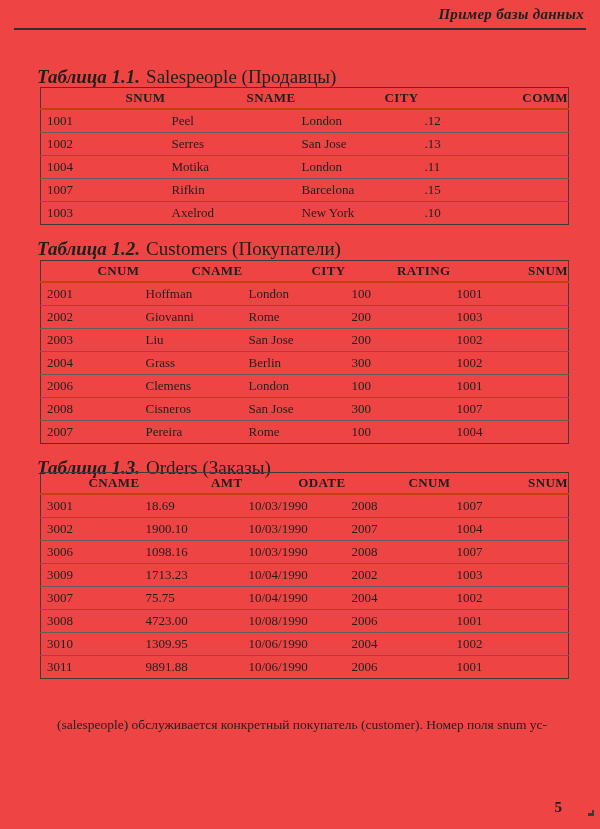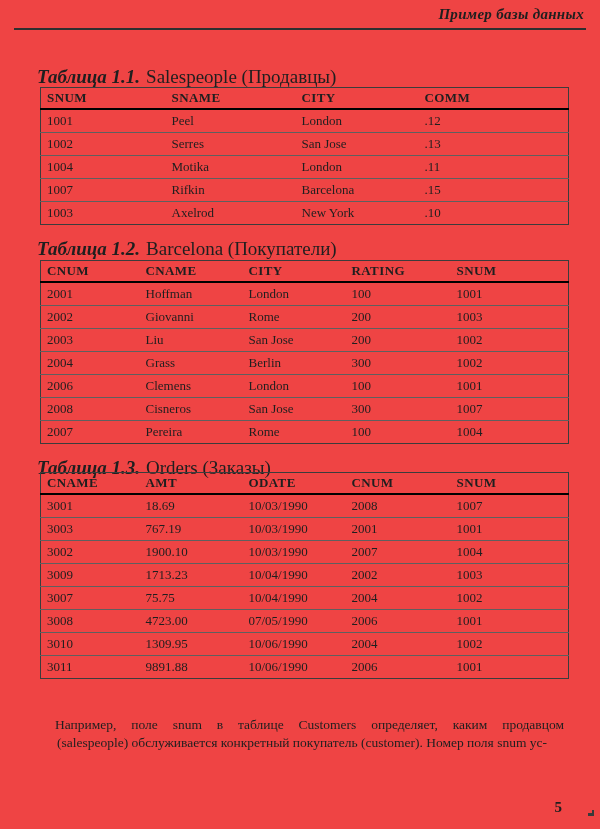--- a/index.html
+++ b/index.html
@@ -32,23 +32,23 @@
   table.data-table{
     position:absolute;left:40px;width:528px;
     border-collapse:collapse;table-layout:fixed;
     font-size:13px;
     border:1.5px solid #3c3c3c;
   }
   .t1{top:87px;}
   .t2{top:260px;}
   .t3{top:472px;}
   table.data-table th{
-    text-align:left;font-weight:bold;font-size:13px;
+    text-align:right;font-weight:bold;font-size:13px;
     padding:0 0 0 6px;letter-spacing:.4px;
-    border-bottom:2px solid #000000;
+    border-bottom:2px solid #c2410c;
     height:20px;vertical-align:middle;
   }
   table.data-table td{
     padding:0 0 0 6px;vertical-align:middle;
     border-bottom:1px solid #5f5f5f;
     height:22px;
   }
   .t2 td{height:21.5px;}
   .t3 th{height:22px;}
   .t3 td{height:19.9px;}
@@ -131,21 +131,21 @@
         <tr>
           <td>1003</td>
           <td>Axelrod</td>
           <td>New York</td>
           <td>.10</td>
         </tr>
       </tbody>
     </table>
 
   <div class="tbl-caption cap-2">
-    <span class="cap-label">Таблица 1.2.</span><span>Barcelona (Покупатели)</span>
+    <span class="cap-label">Таблица 1.2.</span><span>Customers (Покупатели)</span>
   </div>
   <table class="data-table t2" data-table="1">
     <colgroup>
         <col style="width:99px">
         <col style="width:103px">
         <col style="width:103px">
         <col style="width:105px">
         <col style="width:118px">
       </colgroup>
   <thead>
@@ -232,51 +232,51 @@
       </thead>
       <tbody>
         <tr>
           <td>3001</td>
           <td>18.69</td>
           <td>10/03/1990</td>
           <td>2008</td>
           <td>1007</td>
         </tr>
         <tr>
-          <td>3003</td>
-          <td>767.19</td>
-          <td>10/03/1990</td>
-          <td>2001</td>
-          <td>1001</td>
-        </tr>
-        <tr>
           <td>3002</td>
           <td>1900.10</td>
           <td>10/03/1990</td>
           <td>2007</td>
           <td>1004</td>
         </tr>
         <tr>
+          <td>3006</td>
+          <td>1098.16</td>
+          <td>10/03/1990</td>
+          <td>2008</td>
+          <td>1007</td>
+        </tr>
+        <tr>
           <td>3009</td>
           <td>1713.23</td>
           <td>10/04/1990</td>
           <td>2002</td>
           <td>1003</td>
         </tr>
         <tr>
           <td>3007</td>
           <td>75.75</td>
           <td>10/04/1990</td>
           <td>2004</td>
           <td>1002</td>
         </tr>
         <tr>
           <td>3008</td>
           <td>4723.00</td>
-          <td>07/05/1990</td>
+          <td>10/08/1990</td>
           <td>2006</td>
           <td>1001</td>
         </tr>
         <tr>
           <td>3010</td>
           <td>1309.95</td>
           <td>10/06/1990</td>
           <td>2004</td>
           <td>1002</td>
         </tr>
@@ -284,20 +284,19 @@
           <td>3011</td>
           <td>9891.88</td>
           <td>10/06/1990</td>
           <td>2006</td>
           <td>1001</td>
         </tr>
       </tbody>
     </table>
 
   <div class="body-par">
-    <div class="par-line-1">Например,  поле snum в таблице Customers определяет, каким продавцом</div>
     <div class="par-line-2">(salespeople) обслуживается конкретный покупатель (customer). Номер поля snum ус-</div>
   </div>
 
   <div class="page-number">5</div>
   <div class="scan-speck"></div>
 
 </div>
 
 </body></html>

